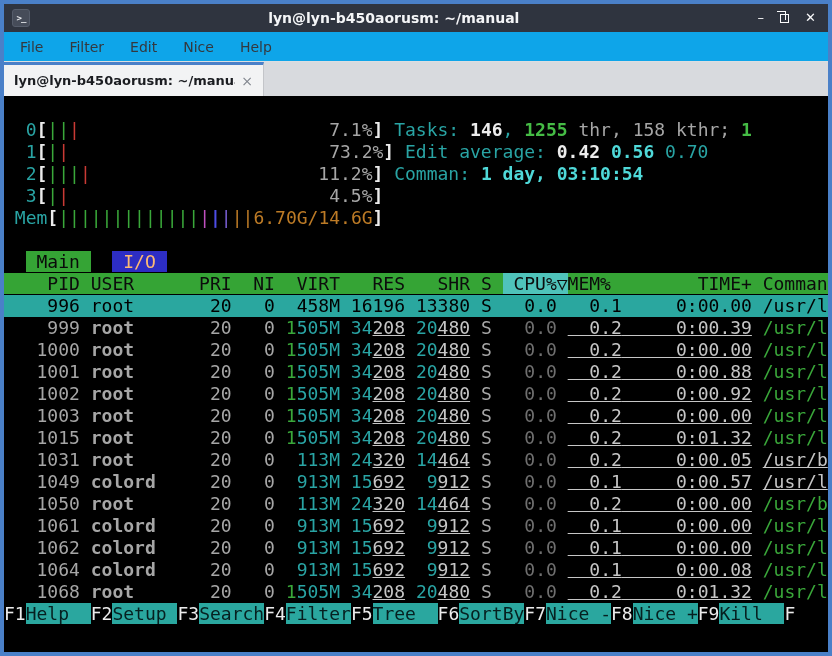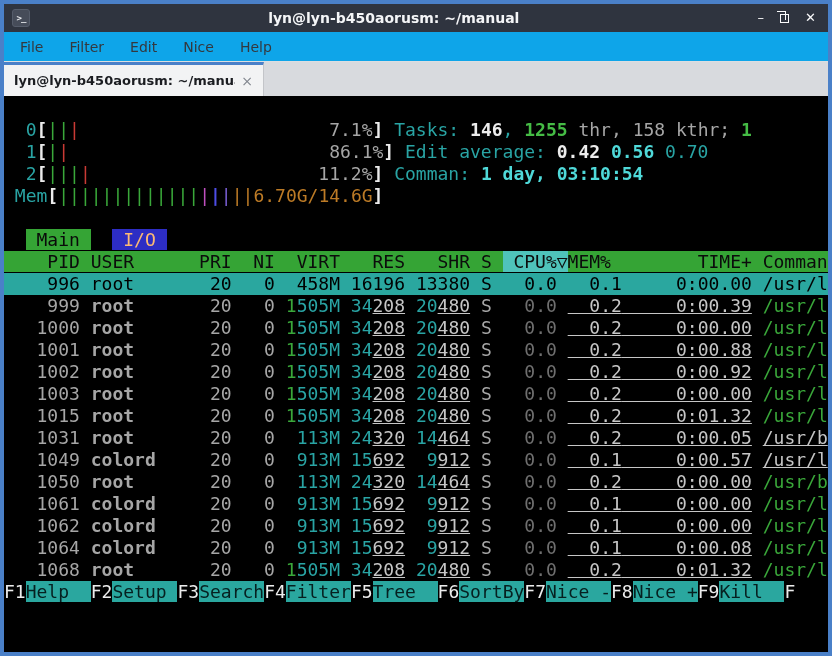--- a/index.html
+++ b/index.html
@@ -69,22 +69,23 @@
   </div>
   <div class="tabbar">
     <div class="tab">
       <span class="tab-label">lyn@lyn-b450aorusm: ~/manual</span>
       <span class="tab-close">×</span>
     </div>
   </div>
   <div class="terminal" id="term">
       <div class="trow"></div>
       <div class="trow"><span><span class="cy">  0</span><span class="wh">[</span><span class="gn">|</span><span class="gn">|</span><span class="rd">|</span><span>                       </span><span class="gy">7.1%</span><span class="wh">]</span></span><span> </span><span><span class="cy">Tasks: </span><span class="wh">146</span><span class="cy">, </span><span class="bgn">1255</span><span class="gy"> thr, </span><span class="gy">158</span><span class="gy"> kthr; </span><span class="bgn">1</span></span></div>
-      <div class="trow"><span><span class="cy">  1</span><span class="wh">[</span><span class="gn">|</span><span class="rd">|</span><span>                        </span><span class="gy">86.1%</span><span class="wh">]</span></span><span> </span><span><span class="cy">Edit average: </span><span class="wh">0.42 </span><span class="bcy">0.56 </span><span class="cy">0.70</span></span></div>
+      <div class="trow"><span><span class="cy">  1</span><span class="wh">[</span><span class="gn">|</span><span class="rd">|</span><span>                        </span><span class="gy">73.2%</span><span class="wh">]</span></span><span> </span><span><span class="cy">Edit average: </span><span class="wh">0.42 </span><span class="bcy">0.56 </span><span class="cy">0.70</span></span></div>
       <div class="trow"><span><span class="cy">  2</span><span class="wh">[</span><span class="gn">|</span><span class="gn">|</span><span class="gn">|</span><span class="rd">|</span><span>                     </span><span class="gy">11.2%</span><span class="wh">]</span></span><span> </span><span><span class="cy">Comman: </span><span class="bcy">1 day, 03:10:54</span></span></div>
+      <div class="trow"><span><span class="cy">  3</span><span class="wh">[</span><span class="gn">|</span><span class="rd">|</span><span>                        </span><span class="gy">4.5%</span><span class="wh">]</span></span></div>
       <div class="trow"><span class="cy"> Mem</span><span class="wh">[</span><span class="gn">|</span><span class="gn">|</span><span class="gn">|</span><span class="gn">|</span><span class="gn">|</span><span class="gn">|</span><span class="gn">|</span><span class="gn">|</span><span class="gn">|</span><span class="gn">|</span><span class="gn">|</span><span class="gn">|</span><span class="gn">|</span><span class="mg">|</span><span class="bl">|</span><span class="vi">|</span><span class="or">|</span><span class="or">|</span><span class="or">6.70G/14.6G</span><span class="wh">]</span></div>
       <div class="trow"></div>
       <div class="trow"><span>  </span><span class="tmain"> Main </span><span>  </span><span class="tio"> I/O </span></div>
       <div class="trow"><span class="hd">    PID</span><span class="hd"> </span><span class="hd">USER      </span><span class="hd">PRI</span><span class="hd">  NI</span><span class="hd">  VIRT</span><span class="hd">   RES</span><span class="hd">   SHR</span><span class="hd"> S </span><span class="hds"> CPU%▽</span><span class="hd">MEM% </span><span class="hd">       TIME+</span><span class="hd"> </span><span class="hd">Comman</span></div>
       <div class="trow r-sel"><span class="sel">    996</span><span class="sel"> </span><span class="sel">root      </span><span class="sel"> 20</span><span class="sel">   0</span><span class="sel">  </span><span class="sel">458M</span><span class="sel"> </span><span class="sel">16</span><span class="sel">196</span><span class="sel"> </span><span class="sel">13</span><span class="sel">380</span><span class="sel"> S</span><span class="sel"> </span><span class="sel">  0.0</span><span class="sel"> </span><span class="sel">  0.1</span><span class="sel">     0:00.00</span><span class="sel"> </span><span class="sel">/usr/l</span></div>
       <div class="trow"><span class="gy">    999</span><span> </span><span class="usr">root      </span><span class="gy"> 20</span><span class="gy">   0</span><span> </span><span class="gn">1</span><span class="cy">505M</span><span> </span><span class="cy">34</span><span class="br">208</span><span> </span><span class="cy">20</span><span class="br">480</span><span class="gy"> S</span><span> </span><span class="dm">  0.0</span><span> </span><span class="br">  0.2</span><span class="br">     0:00.39</span><span> </span><span class="gn">/usr/l</span></div>
       <div class="trow"><span class="gy">   1000</span><span> </span><span class="usr">root      </span><span class="gy"> 20</span><span class="gy">   0</span><span> </span><span class="gn">1</span><span class="cy">505M</span><span> </span><span class="cy">34</span><span class="br">208</span><span> </span><span class="cy">20</span><span class="br">480</span><span class="gy"> S</span><span> </span><span class="dm">  0.0</span><span> </span><span class="br">  0.2</span><span class="br">     0:00.00</span><span> </span><span class="gn">/usr/l</span></div>
       <div class="trow"><span class="gy">   1001</span><span> </span><span class="usr">root      </span><span class="gy"> 20</span><span class="gy">   0</span><span> </span><span class="gn">1</span><span class="cy">505M</span><span> </span><span class="cy">34</span><span class="br">208</span><span> </span><span class="cy">20</span><span class="br">480</span><span class="gy"> S</span><span> </span><span class="dm">  0.0</span><span> </span><span class="br">  0.2</span><span class="br">     0:00.88</span><span> </span><span class="gn">/usr/l</span></div>
       <div class="trow"><span class="gy">   1002</span><span> </span><span class="usr">root      </span><span class="gy"> 20</span><span class="gy">   0</span><span> </span><span class="gn">1</span><span class="cy">505M</span><span> </span><span class="cy">34</span><span class="br">208</span><span> </span><span class="cy">20</span><span class="br">480</span><span class="gy"> S</span><span> </span><span class="dm">  0.0</span><span> </span><span class="br">  0.2</span><span class="br">     0:00.92</span><span> </span><span class="gn">/usr/l</span></div>
       <div class="trow"><span class="gy">   1003</span><span> </span><span class="usr">root      </span><span class="gy"> 20</span><span class="gy">   0</span><span> </span><span class="gn">1</span><span class="cy">505M</span><span> </span><span class="cy">34</span><span class="br">208</span><span> </span><span class="cy">20</span><span class="br">480</span><span class="gy"> S</span><span> </span><span class="dm">  0.0</span><span> </span><span class="br">  0.2</span><span class="br">     0:00.00</span><span> </span><span class="gn">/usr/l</span></div>

